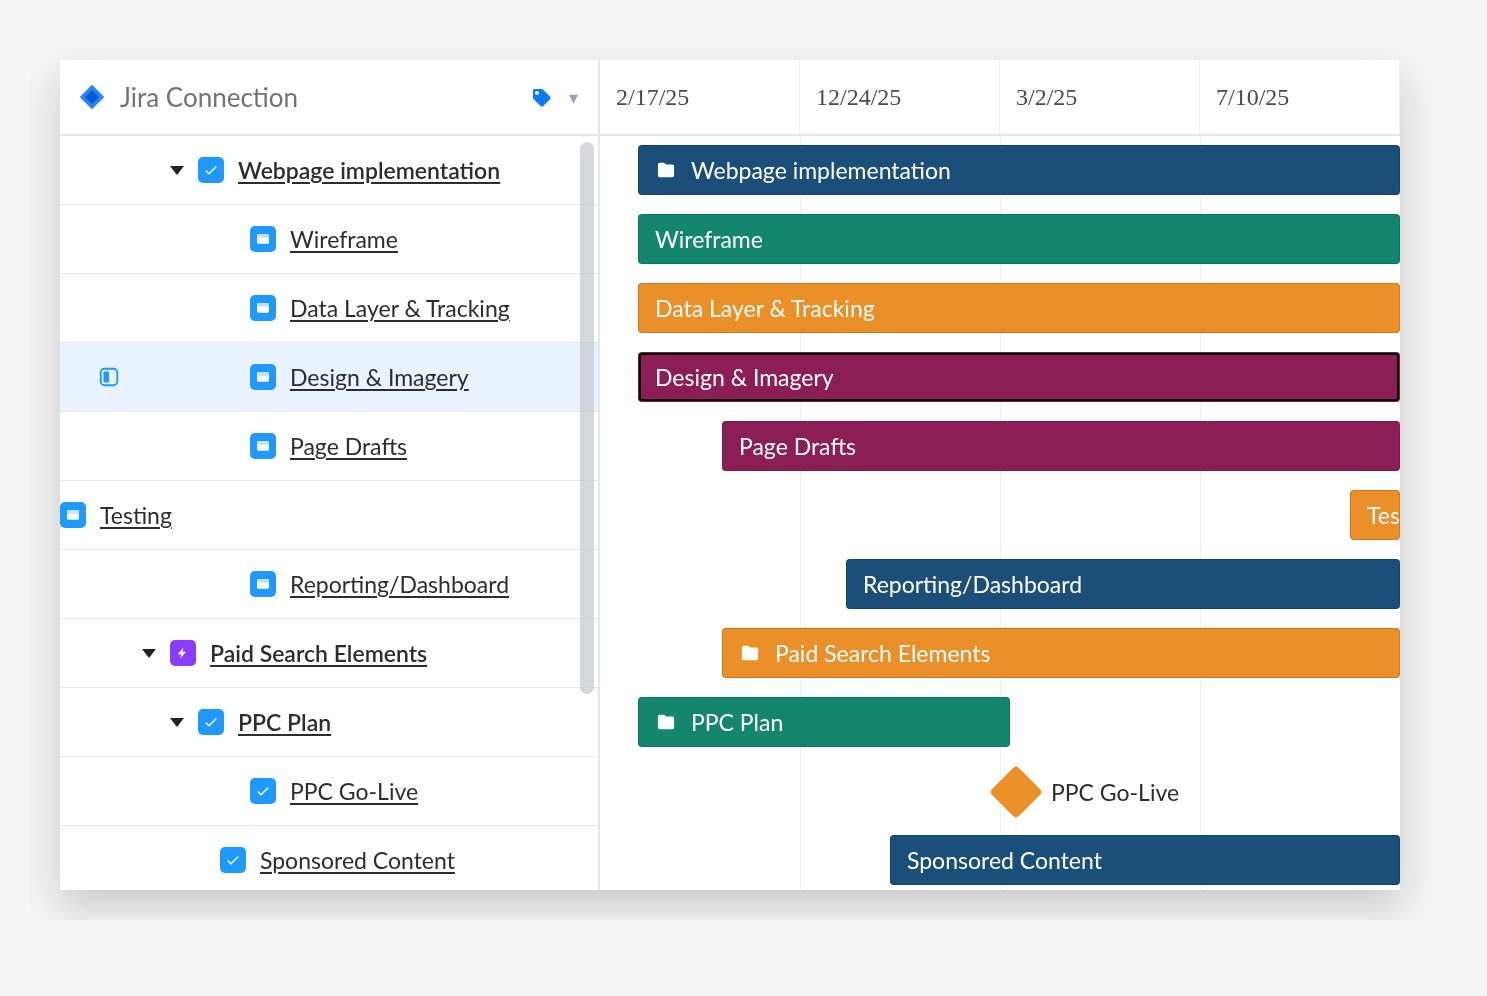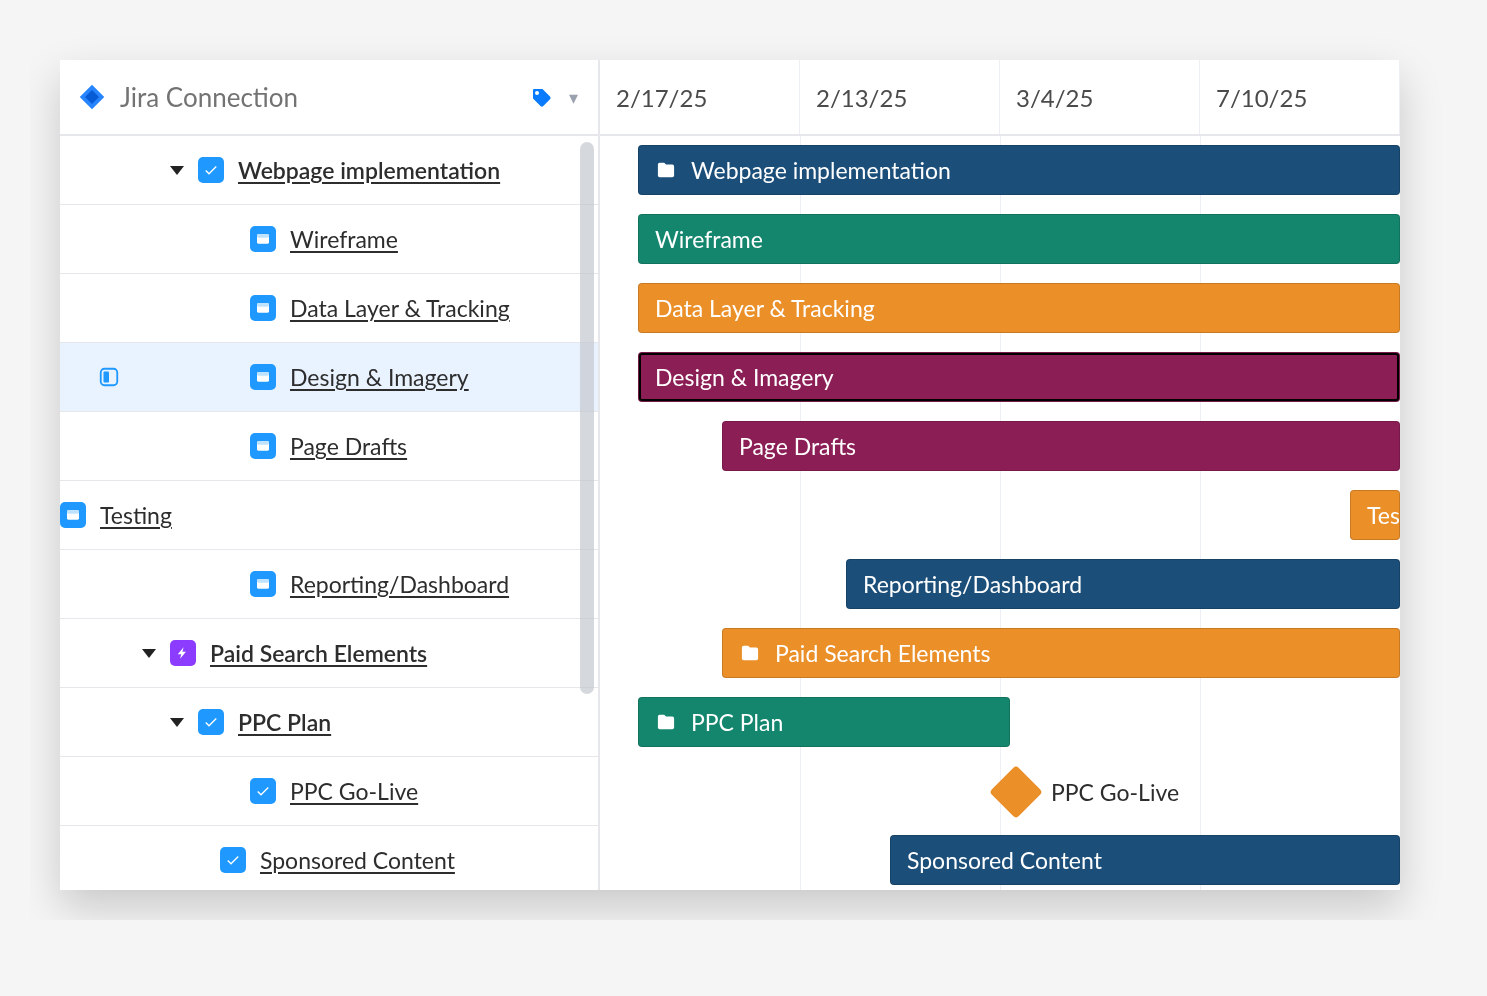--- a/index.html
+++ b/index.html
@@ -93,20 +93,21 @@
   .scroll-thumb {
     position:absolute; right:4px; top:82px; width:14px; height:552px;
     background:#c3c8cf; border-radius:8px; opacity:.7;
   }
 
   
   .gantt { flex:1; position:relative; overflow:hidden; }
   .dates {
     height:76px; border-bottom:2px solid #e5e7eb;
     display:flex;
+    font-family:Liberation Serif, serif;
   }
   .date-col {
     flex:0 0 200px;
     border-right:1px solid #eceff3;
     display:flex; align-items:center;
     padding-left:16px;
     font-size:24px; color:#4b4b4b;
     font-weight:400;
   }
   .grid {
@@ -287,22 +288,22 @@
             <span class="lbl">Sponsored Content</span>
           </div>
         </div>
       </div>
     <div class="scroll-thumb"></div>
   </div>
 
   <div class="gantt">
     <div class="dates" id="dates">
         <div class="date-col">2/17/25</div>
-        <div class="date-col">2/13/25</div>
-        <div class="date-col">3/4/25</div>
+        <div class="date-col">12/24/25</div>
+        <div class="date-col">3/2/25</div>
         <div class="date-col">7/10/25</div>
       </div>
     <div class="grid" id="grid">
         <div class="gridline" style="left: 200px;"></div>
         <div class="gridline" style="left: 400px;"></div>
         <div class="gridline" style="left: 600px;"></div>
       </div>
     <div class="bars" id="bars">
         <div class="bar-row">
           <div class="bar" style="left: 38px; right: 0px; background: rgb(27, 78, 120);">

